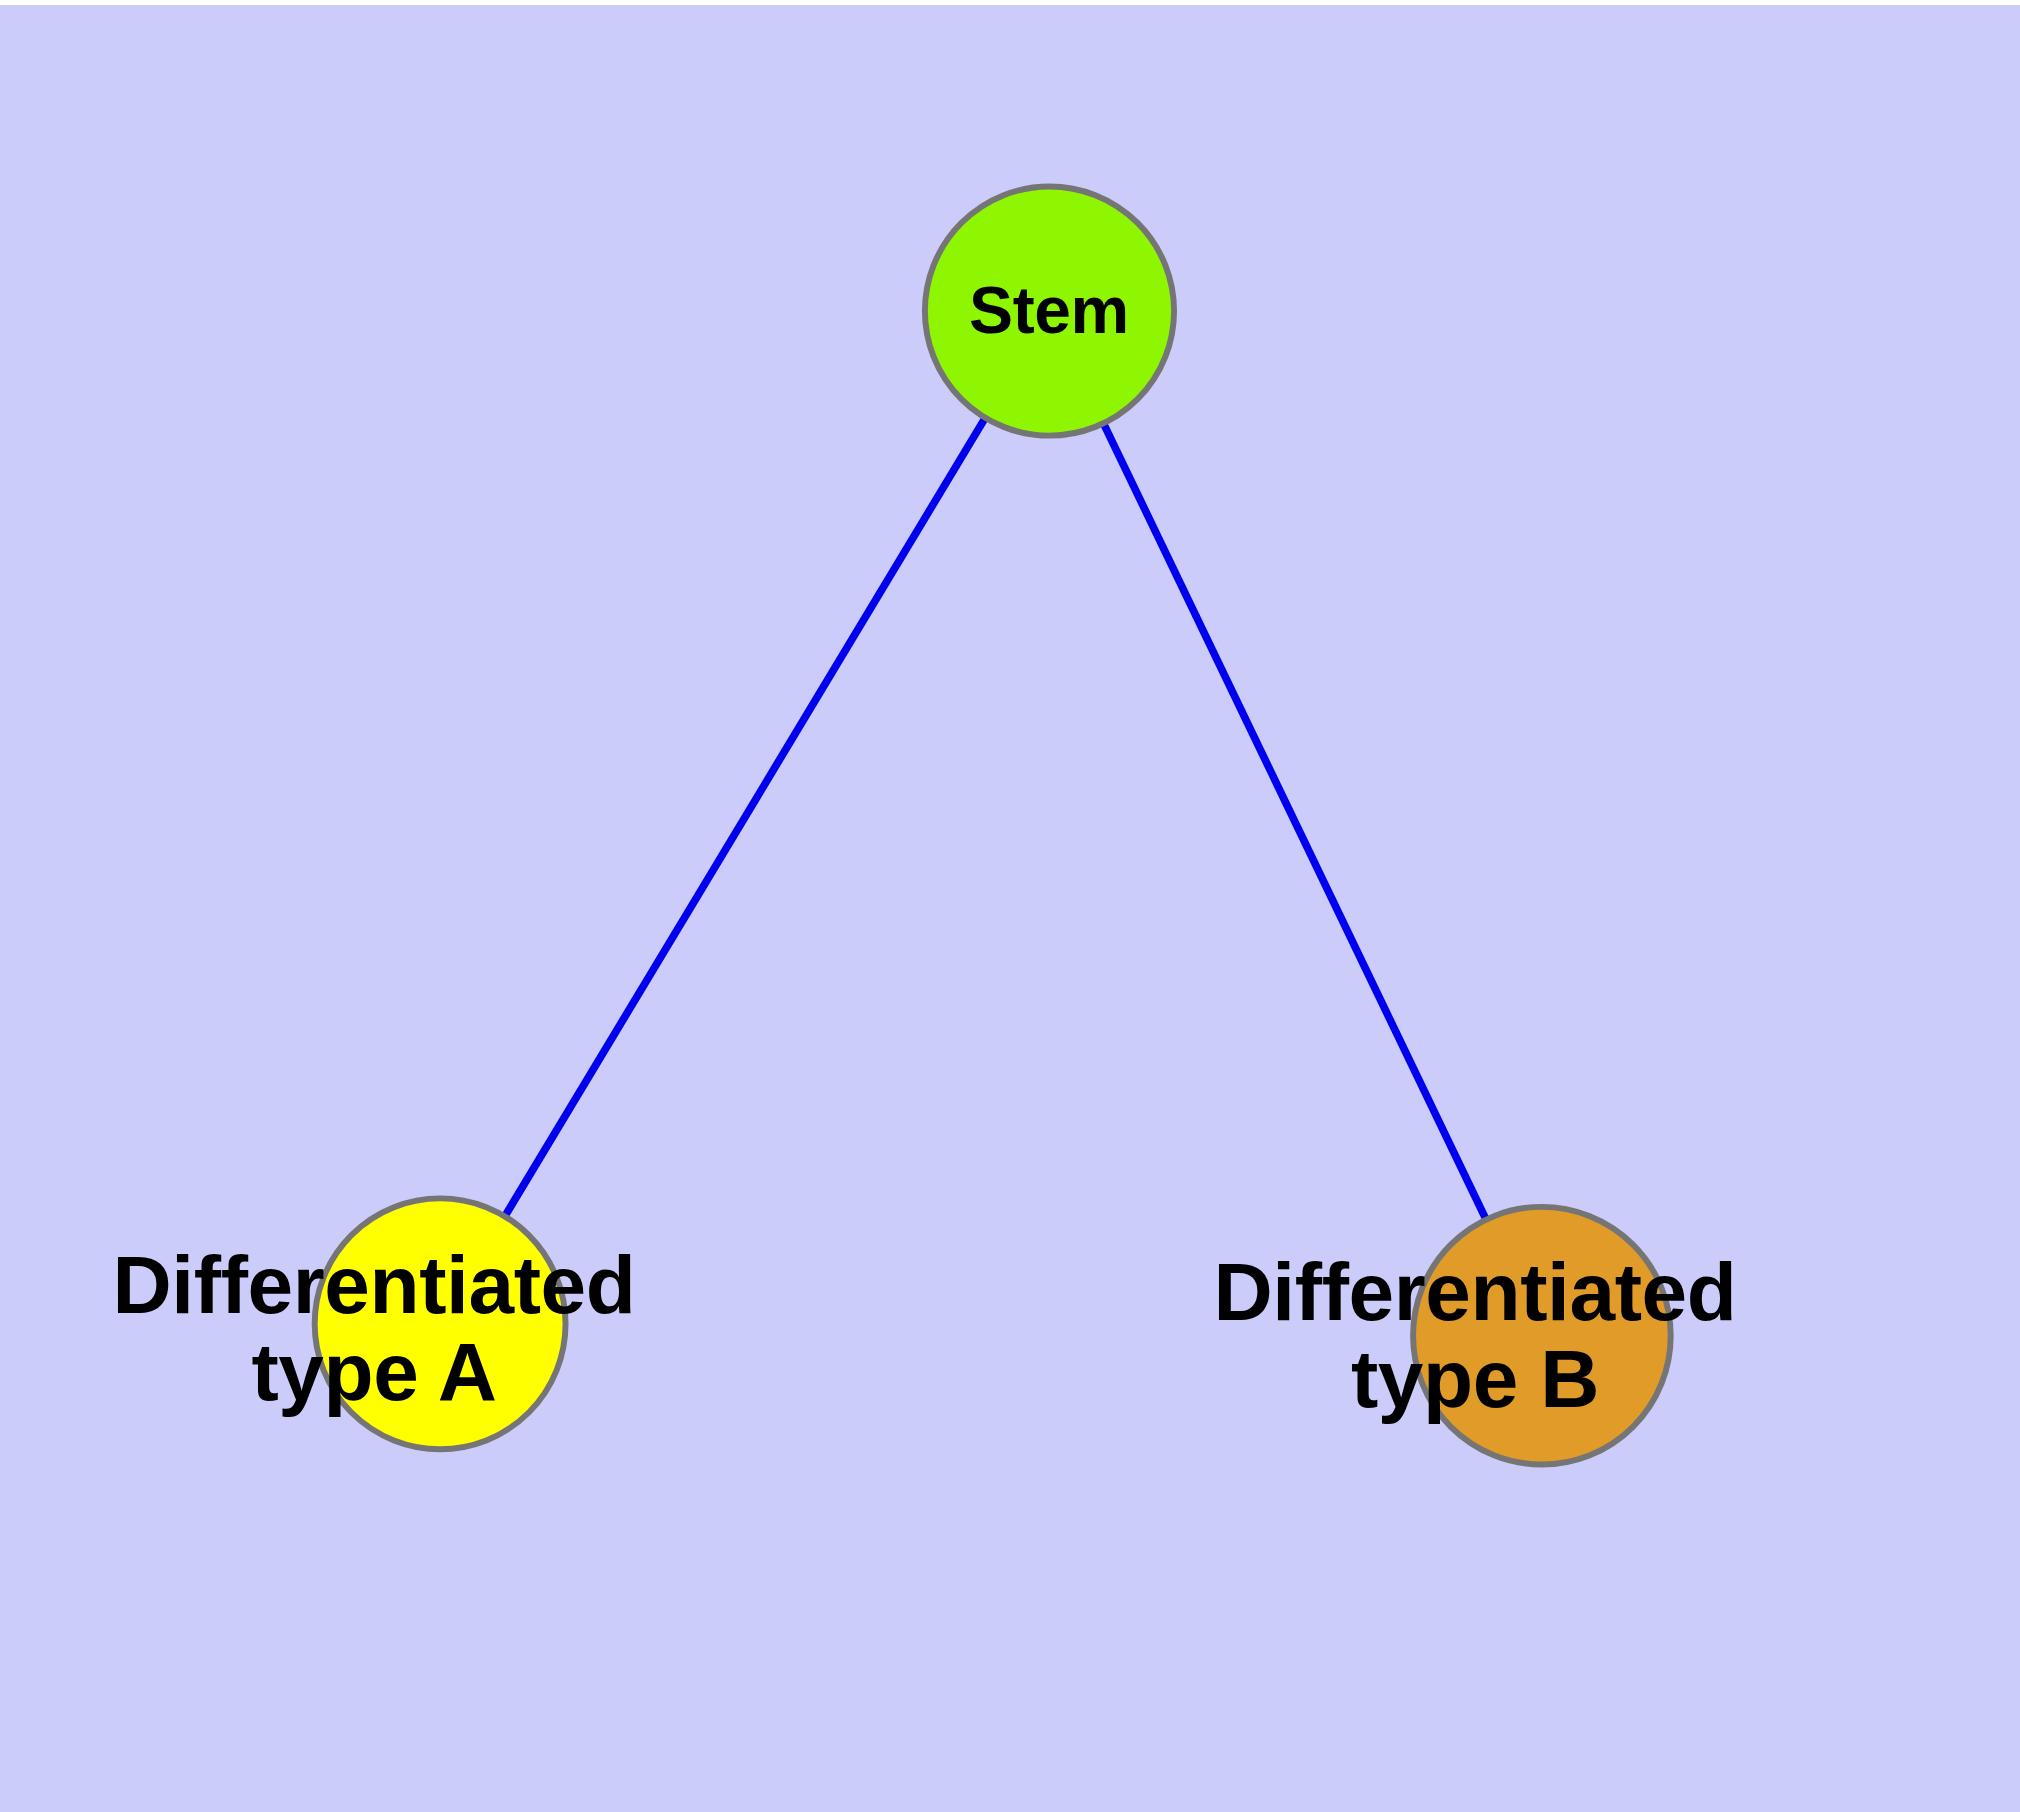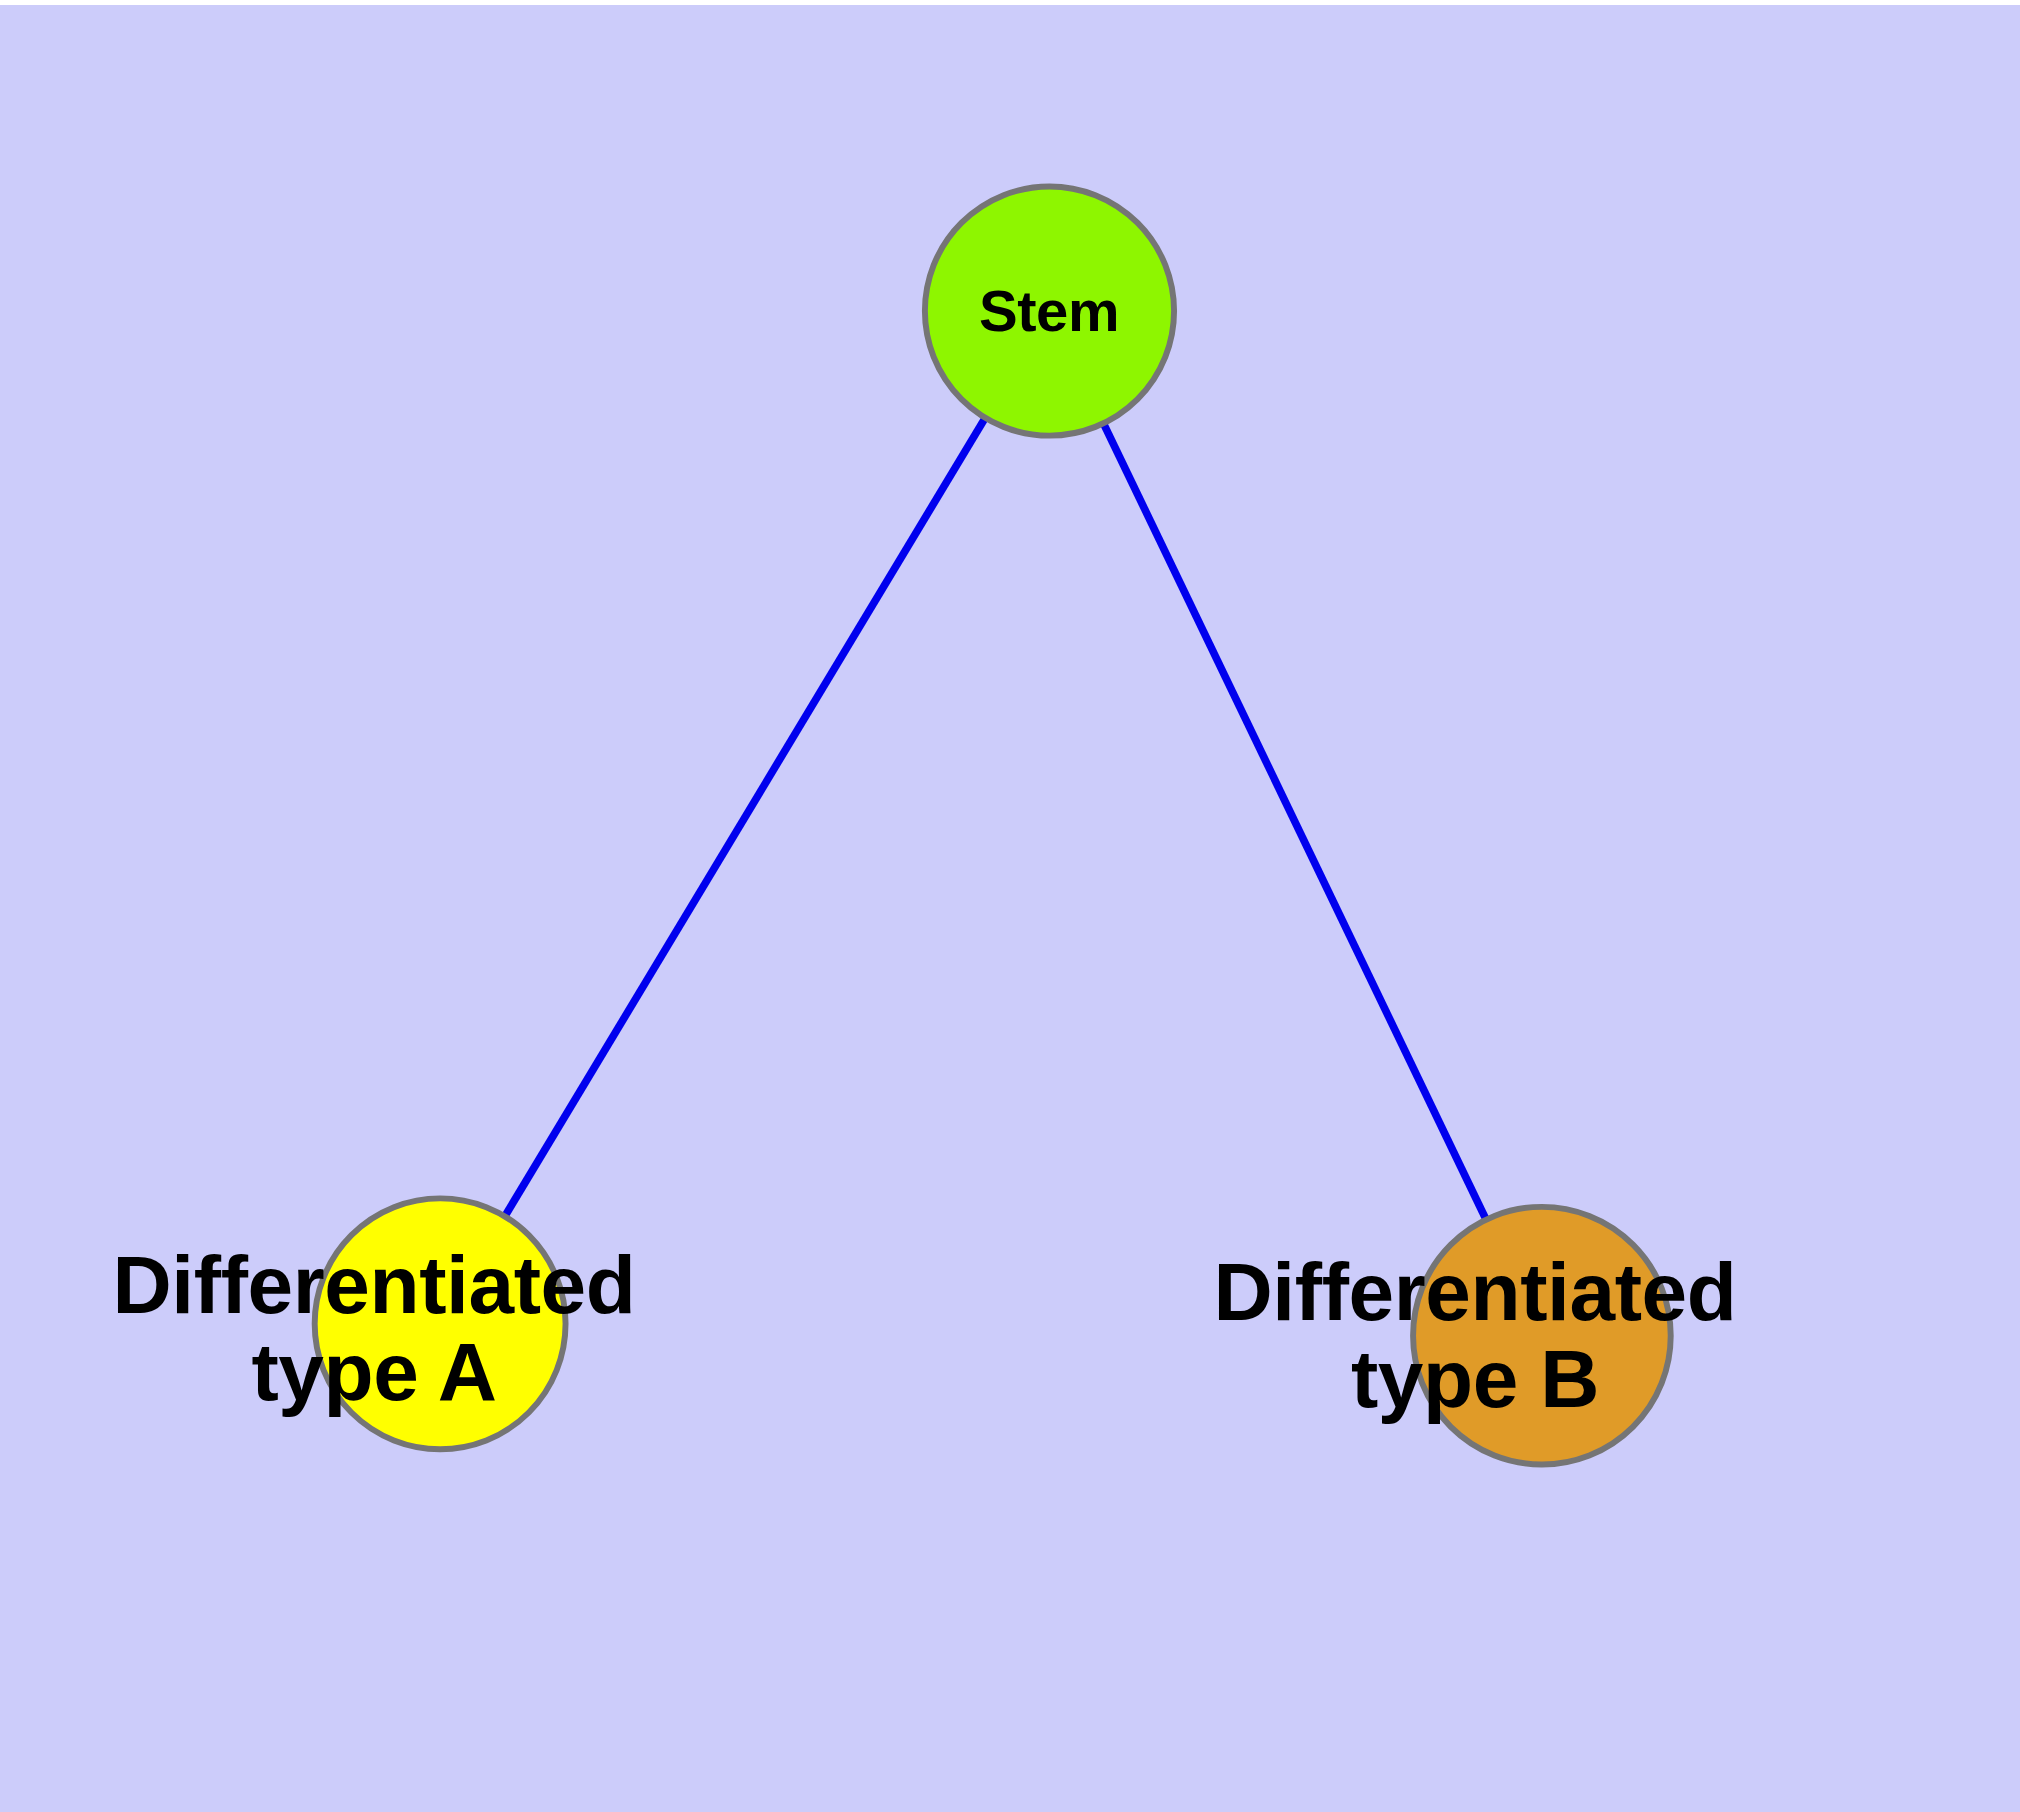--- a/index.html
+++ b/index.html
@@ -43,21 +43,21 @@
     position: absolute;
     text-align: center;
     color: #000000;
     font-weight: bold;
     line-height: 1.06;
     white-space: pre;
     pointer-events: none;
     letter-spacing: -0.4px;
   }
   #label-stem {
-    font-size: 58px;
+    font-size: 66px;
     left: 1049px;
     top: 311px;
     transform: translate(-50%, -50%);
   }
   #label-type-a {
     font-size: 82px;
     left: 374px;
     top: 1329px;
     transform: translate(-50%, -50%);
   }

